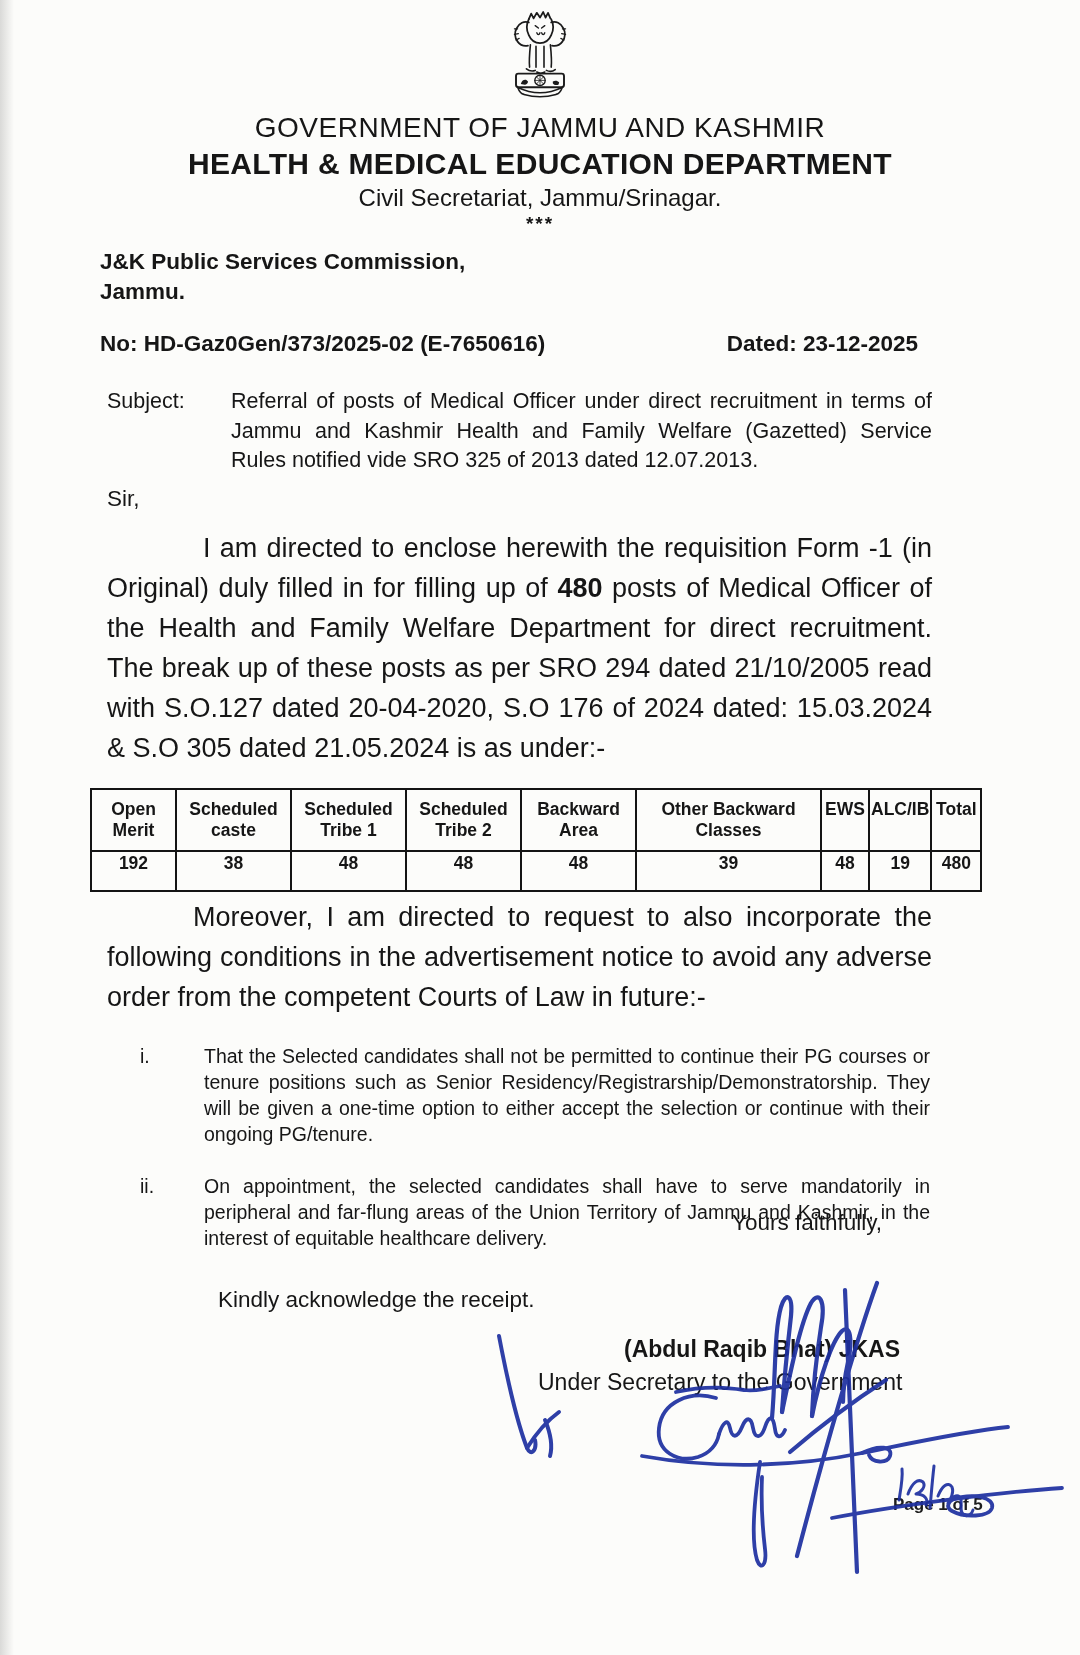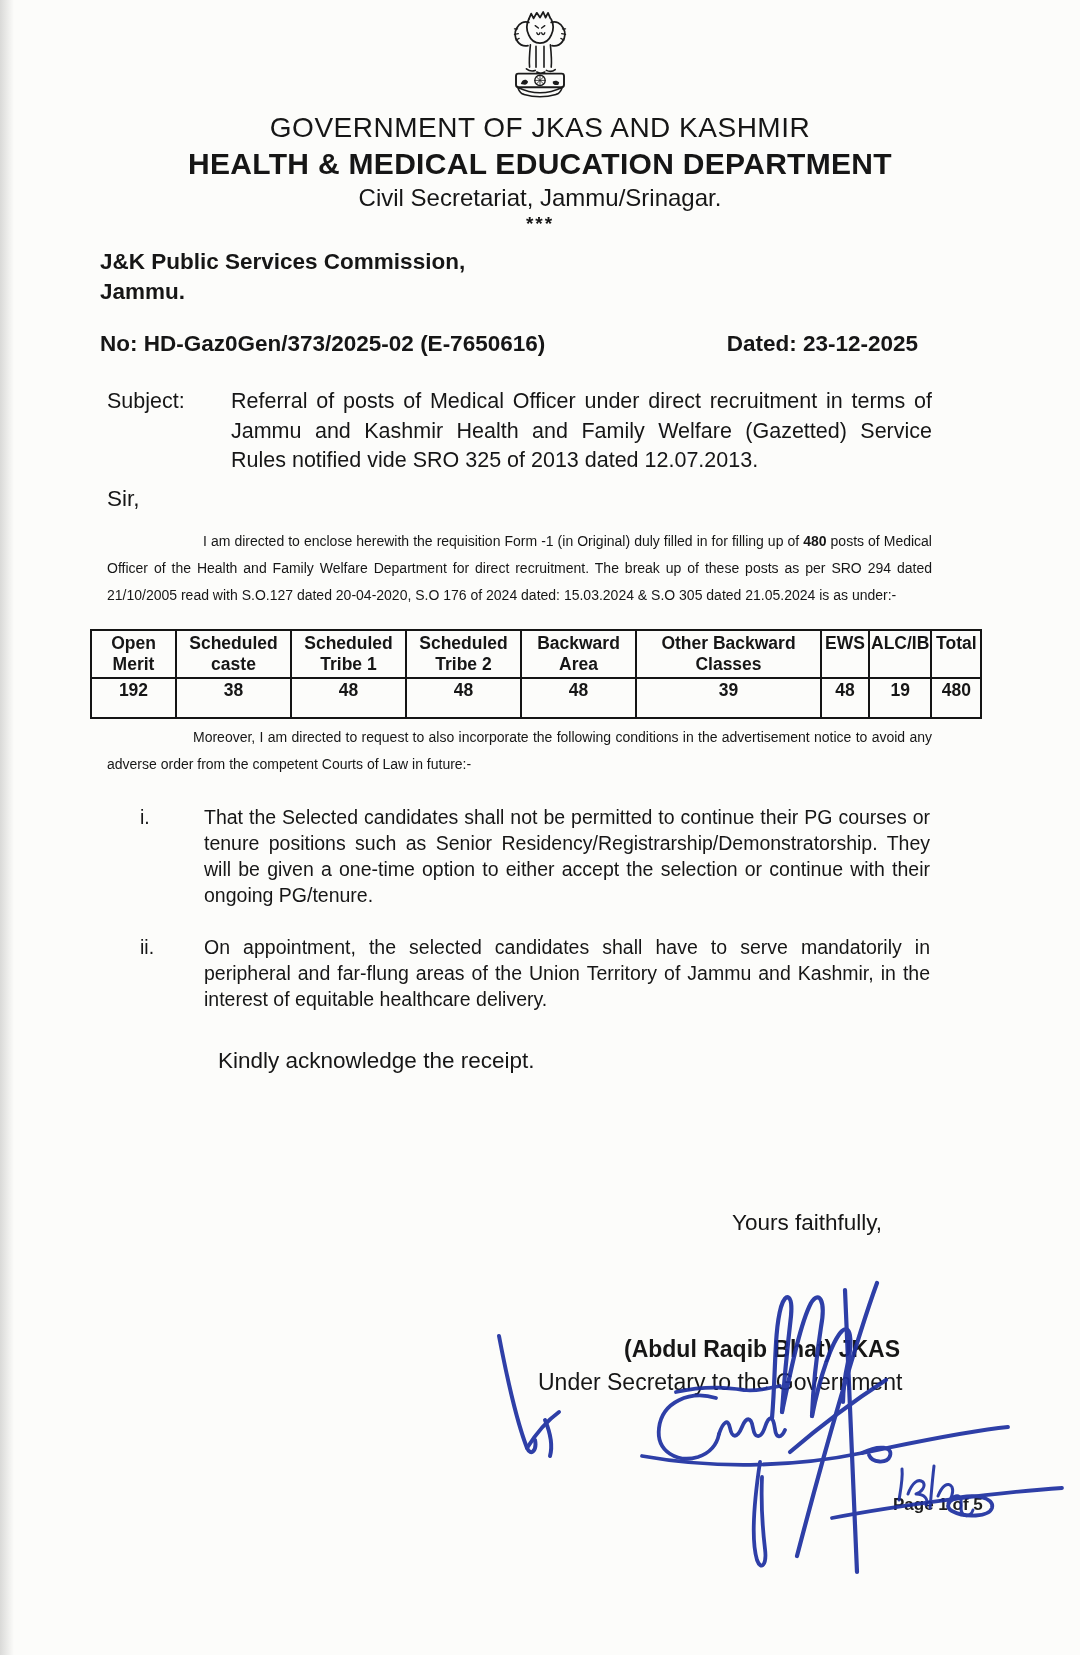--- a/index.html
+++ b/index.html
@@ -32,28 +32,28 @@
              margin:24px 0 14px 100px; width:818px; font-size:22.5px; font-weight:700; }
 
   .subject { display:flex; margin:30px 0 0 107px; width:825px;
              font-size:21.5px; line-height:29.5px; }
   .subject .label { flex:0 0 124px; }
   .subject .text  { flex:1; text-align:justify; }
 
   .salutation { margin:10px 0 0 107px; font-size:22.5px; }
 
   .para { margin-left:107px; width:825px; text-align:justify;
-          font-size:14px; line-height:27px; }
+          font-size:27px; line-height:40px; }
   .para1 { margin-top:16px; text-indent:96px; }
   .para2 { margin-top:5px; text-indent:86px; }
 
   table.quota { border-collapse:collapse; margin:20px 0 0 90px; table-layout:fixed; }
   table.quota th, table.quota td {
     border:2px solid #141414; text-align:center; font-weight:700;
-    font-size:17.5px; line-height:21px; padding:2px 1px; vertical-align:top;
+    font-size:17.5px; line-height:21px; padding:9px 1px; vertical-align:top;
   }
   table.quota td { padding:1px 1px 16px; }
   .c0{width:85px}.c1{width:115px}.c2{width:115px}.c3{width:115px}.c4{width:115px}
   .c5{width:185px}.c6{width:48px}.c7{width:60px}.c8{width:50px}
 
   .conditions { margin-top:26px; }
   .condition { display:flex; margin:0 0 26px 140px; width:790px;
                font-size:19.5px; line-height:26px; }
   .condition .marker { flex:0 0 64px; }
   .condition .ctext  { flex:1; text-align:justify; }
@@ -87,21 +87,21 @@
           <path d="M33 76 q5 4 11 2 m2 2 q5 3 10 0 m2 -2 q6 3 11 -1" stroke-width="2"></path>
           <rect x="20" y="82" width="60" height="17" rx="3" stroke-width="2.4"></rect>
           <circle cx="50" cy="90.5" r="6.5" stroke-width="1.7"></circle>
           <path d="M50 84 v13 M43.5 90.5 h13 M45.5 86 l9 9 M54.5 86 l-9 9" stroke-width="1"></path>
           <path d="M26 95 c1 -4 4 -6 7 -5 l2 2 c0 2 -2 4 -4 4 z" fill="#1b1b1b" stroke="none"></path>
           <path d="M66 92 c3 -2 6 -1 8 1 l-1 3 c-3 1 -6 0 -7 -2 z" fill="#1b1b1b" stroke="none"></path>
           <path d="M22 99 q28 14 56 0 q-3 8 -8 9 q-20 6 -40 0 q-5 -1 -8 -9 z" stroke-width="2"></path>
         </g>
       </svg>
     </span>
-    <div class="gov-line">GOVERNMENT OF JKAS AND KASHMIR</div>
+    <div class="gov-line">GOVERNMENT OF JAMMU AND KASHMIR</div>
     <div class="dept-line">HEALTH &amp; MEDICAL EDUCATION DEPARTMENT</div>
     <div class="addr-line">Civil Secretariat, Jammu/Srinagar.</div>
     <div class="stars">***</div>
   </div>
 
   <div class="addressee">
     <div>J&amp;K Public Services Commission,</div>
     <div>Jammu.</div>
   </div>
 

